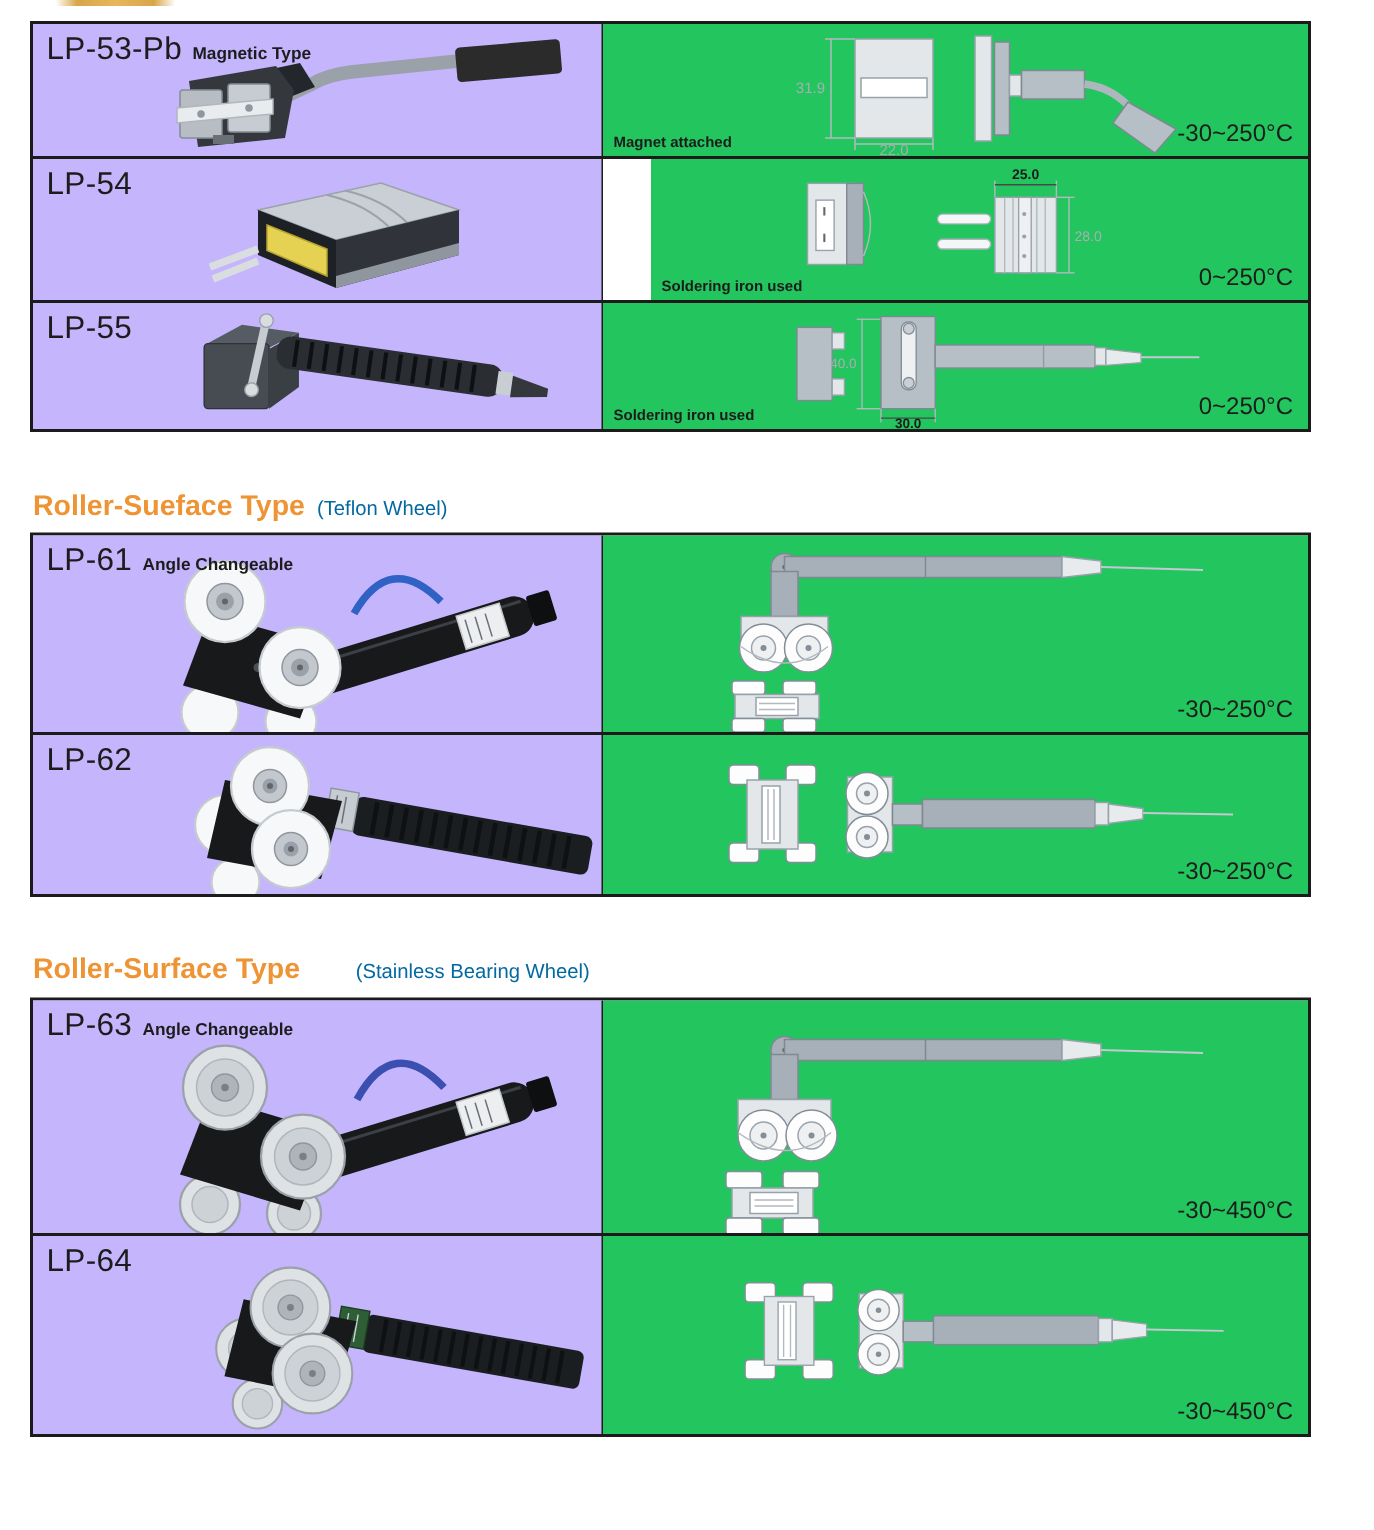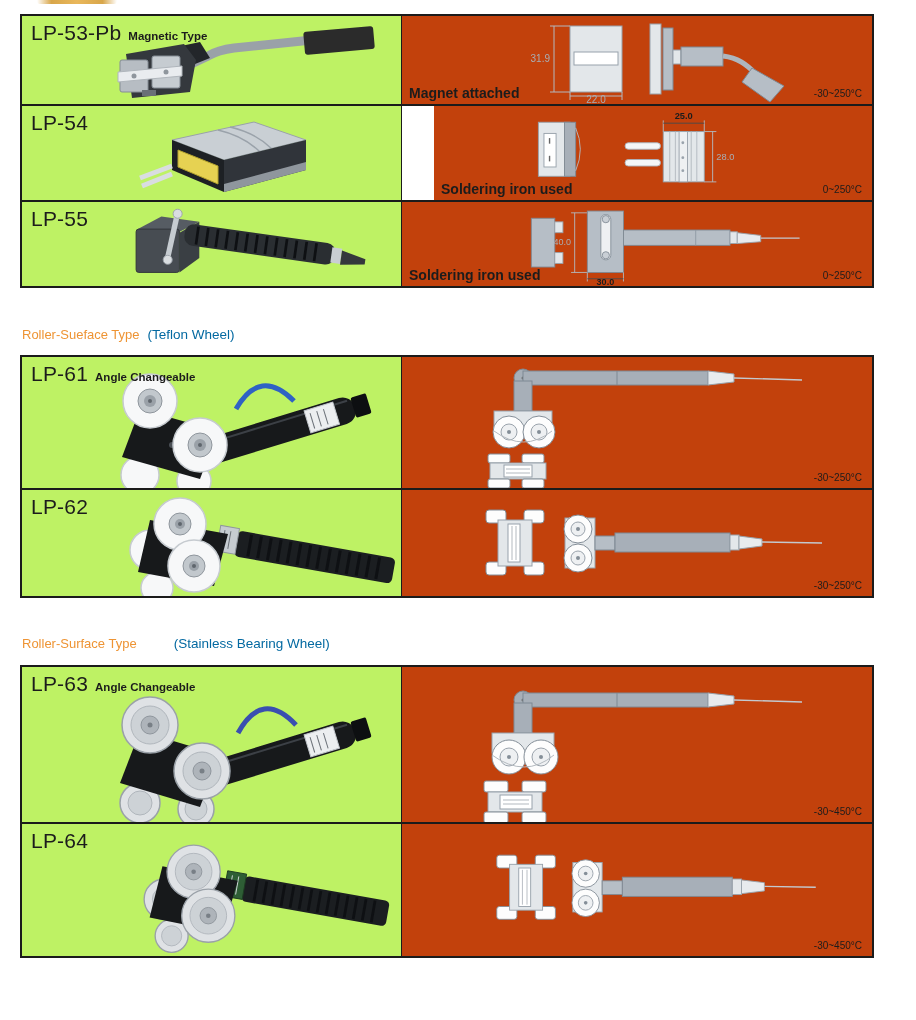--- a/index.html
+++ b/index.html
@@ -6,33 +6,33 @@
   body{width:916px;height:1020px;position:relative;background:#ffffff;
        font-family:"Liberation Sans",sans-serif;color:#1c1c1c;overflow:hidden;}
 
   .tab-remnant{position:absolute;left:37px;top:0;width:80px;height:4px;
     background:linear-gradient(to right,rgba(216,166,74,0),#d8a64a 18%,#e9b75b 50%,#d8a64a 82%,rgba(216,166,74,0));
     border-radius:0 0 3px 3px;}
 
   .tbl{position:absolute;left:20px;width:850px;border:2px solid #1b1b1b;background:#fff;}
   .trow{display:flex;border-bottom:2px solid #1b1b1b;}
   .trow:last-child{border-bottom:0;}
-  .cellL{width:379px;border-right:1px solid #1b1b1b;position:relative;overflow:hidden;background:#bef264;}
-  .cellR{flex:1;position:relative;overflow:hidden;background:#c2410c;}
+  .cellL{width:379px;border-right:1px solid #1b1b1b;position:relative;overflow:hidden;background:#c4b5fd;}
+  .cellR{flex:1;position:relative;overflow:hidden;background:#22c55e;}
   .photo,.draw{position:absolute;left:0;top:0;width:100%;height:100%;}
 
   .model-line{position:absolute;top:5px;left:9px;z-index:2;display:flex;align-items:baseline;white-space:nowrap;}
   .model{font-size:21px;color:#1c1c1c;letter-spacing:.2px;}
   .tag{font-size:11.5px;font-weight:bold;margin-left:7px;color:#1c1c1c;}
 
-  .caption{position:absolute;left:7px;bottom:3px;font-size:14px;font-weight:bold;z-index:2;}
-  .temp{position:absolute;right:10px;bottom:5px;font-size:10px;z-index:2;}
+  .caption{position:absolute;left:7px;bottom:3px;font-size:10px;font-weight:bold;z-index:2;}
+  .temp{position:absolute;right:10px;bottom:5px;font-size:16px;z-index:2;}
 
   .sec-hd{position:absolute;left:22px;display:flex;align-items:baseline;white-space:nowrap;}
-  .sec-hd .hd{font-size:13px;font-weight:normal;color:#EE9434;}
+  .sec-hd .hd{font-size:19px;font-weight:bold;color:#EE9434;}
   .sec-hd .hd-note{font-size:13.5px;color:#0369a1;margin-left:8px;}
 
   
   .dF{fill:#e3e7ea;stroke:#98a2ab;stroke-width:1;}
   .dF2{fill:#b6bec6;stroke:#7f8993;stroke-width:1;}
   .dF3{fill:#a7afb8;stroke:#7f8993;stroke-width:1;}
   .dW{fill:#ffffff;stroke:#98a2ab;stroke-width:1;}
   .dimLn{stroke:#b3b9bf;stroke-width:1;fill:none;}
   .dimLnD{stroke:#4a4a4a;stroke-width:1;fill:none;}
   .dimTxt{fill:#a8aeb5;font:10px "Liberation Sans",sans-serif;}

